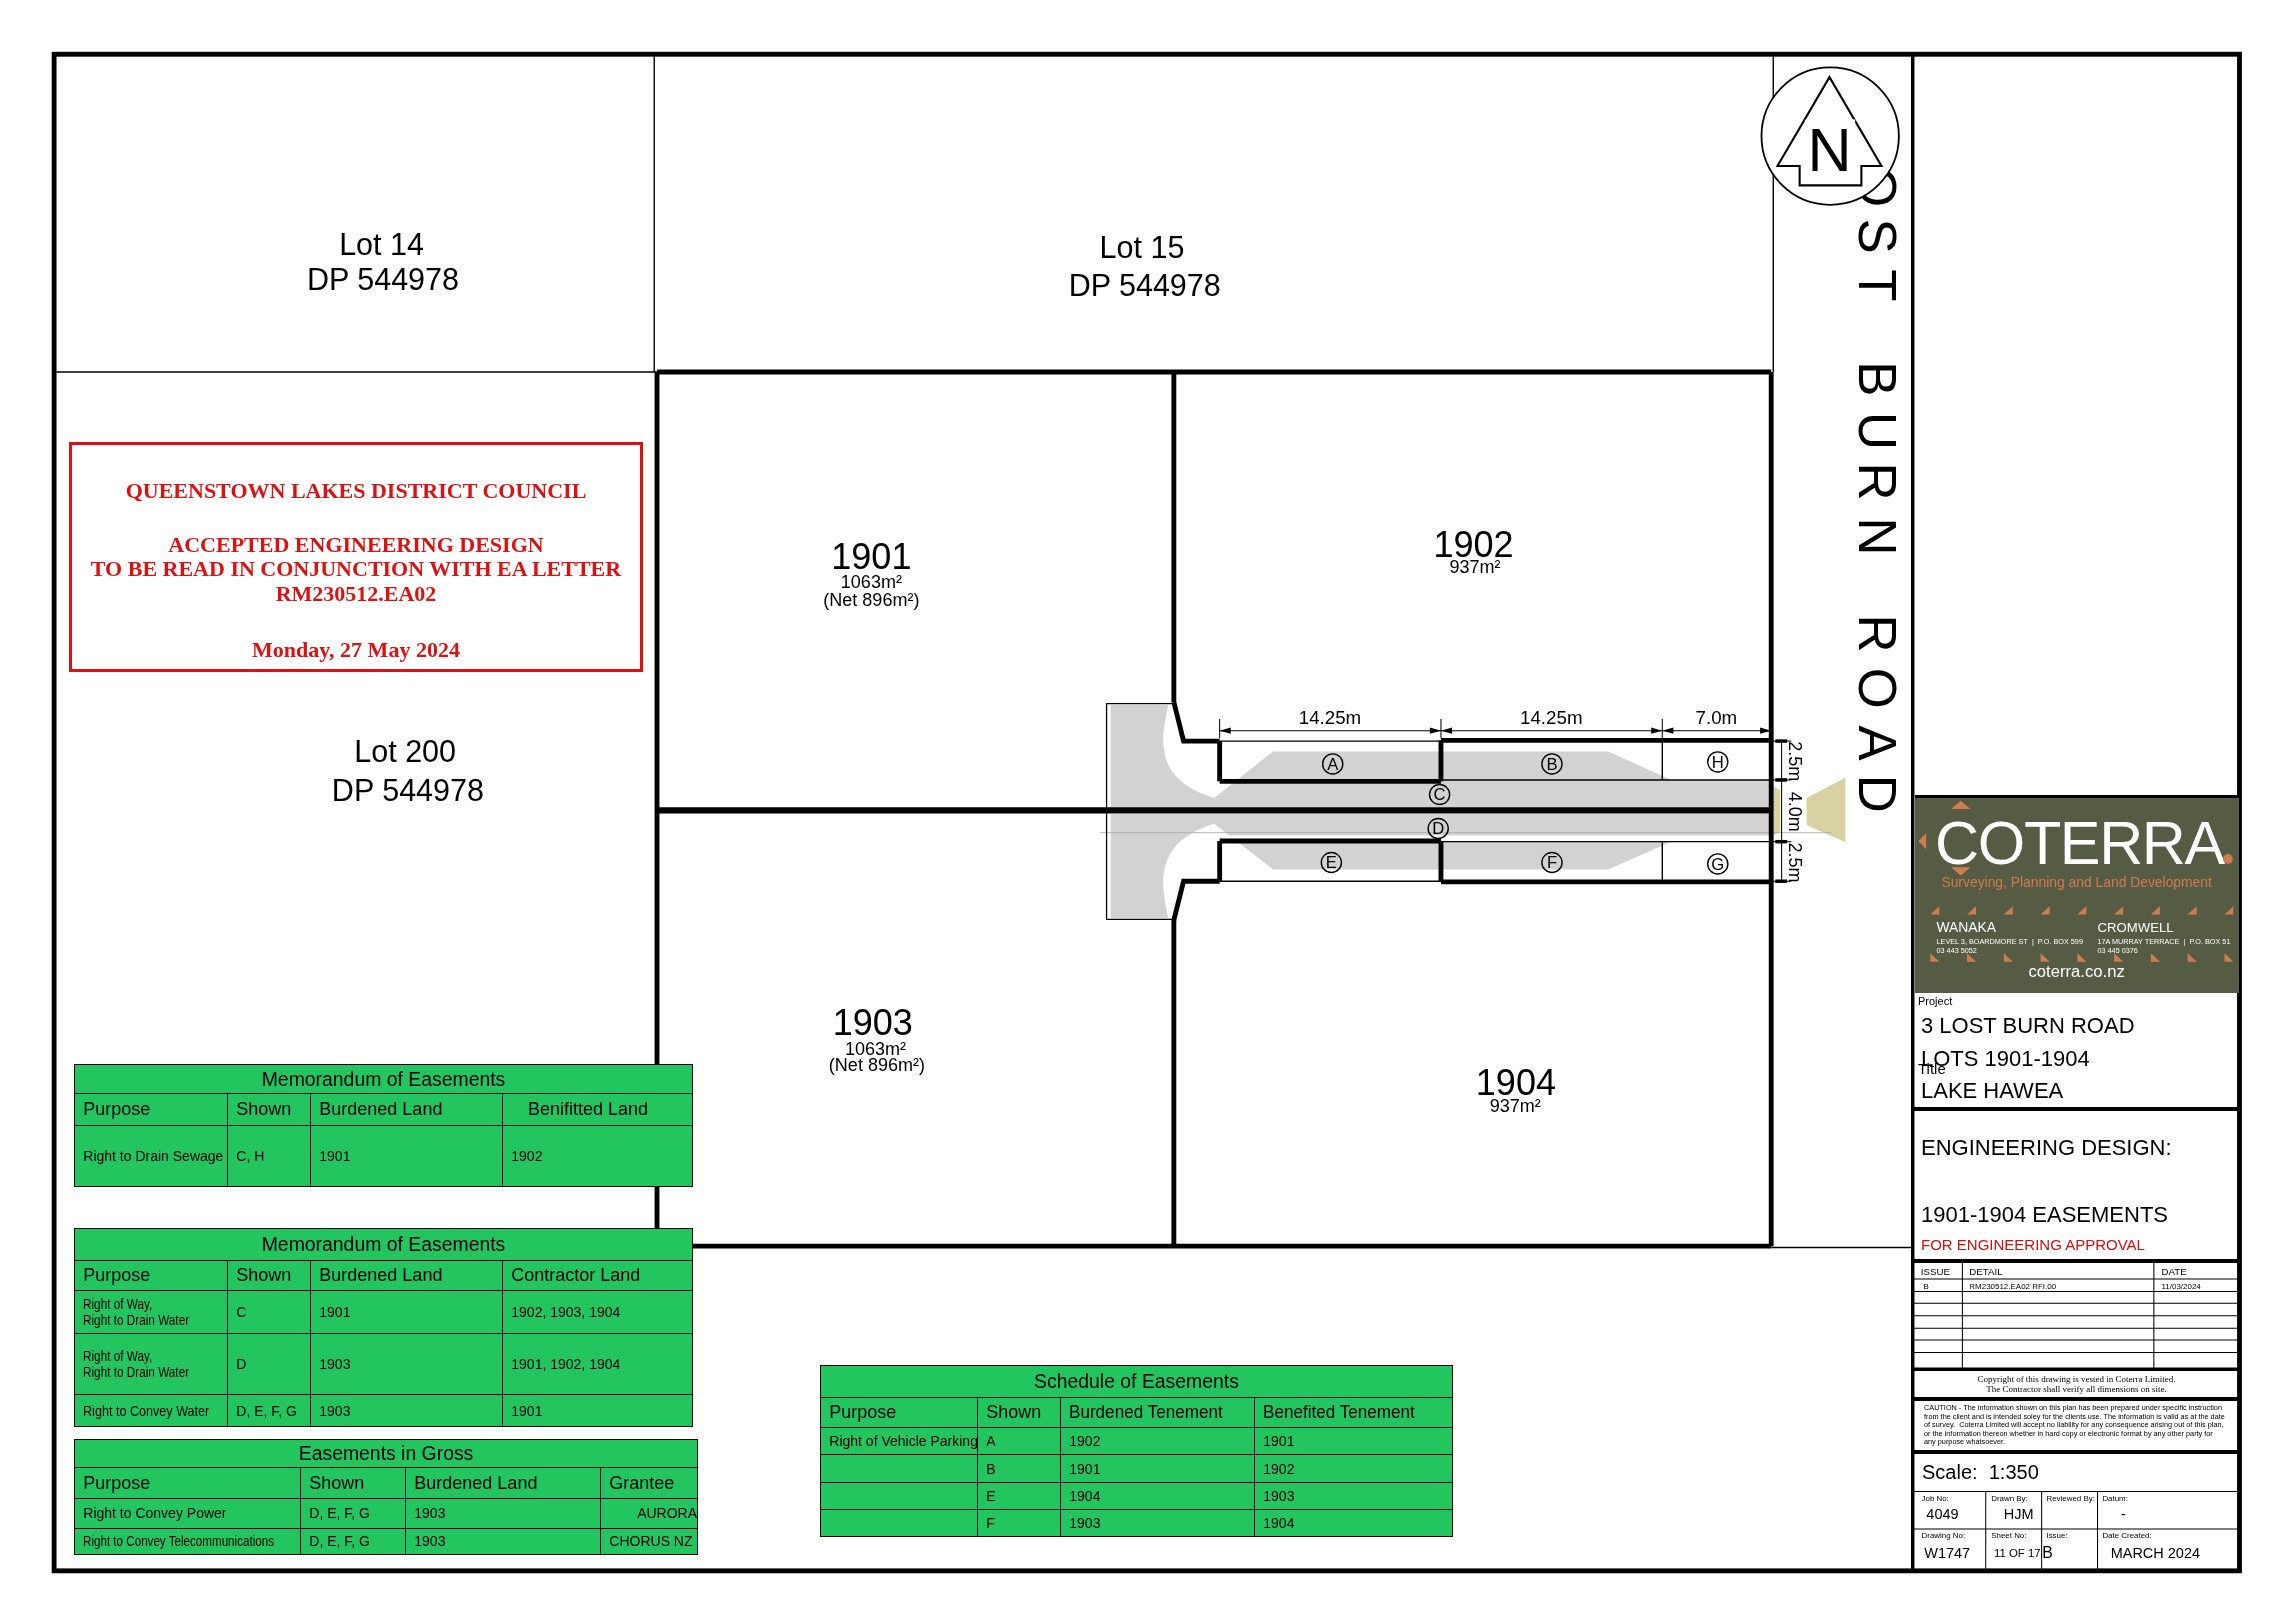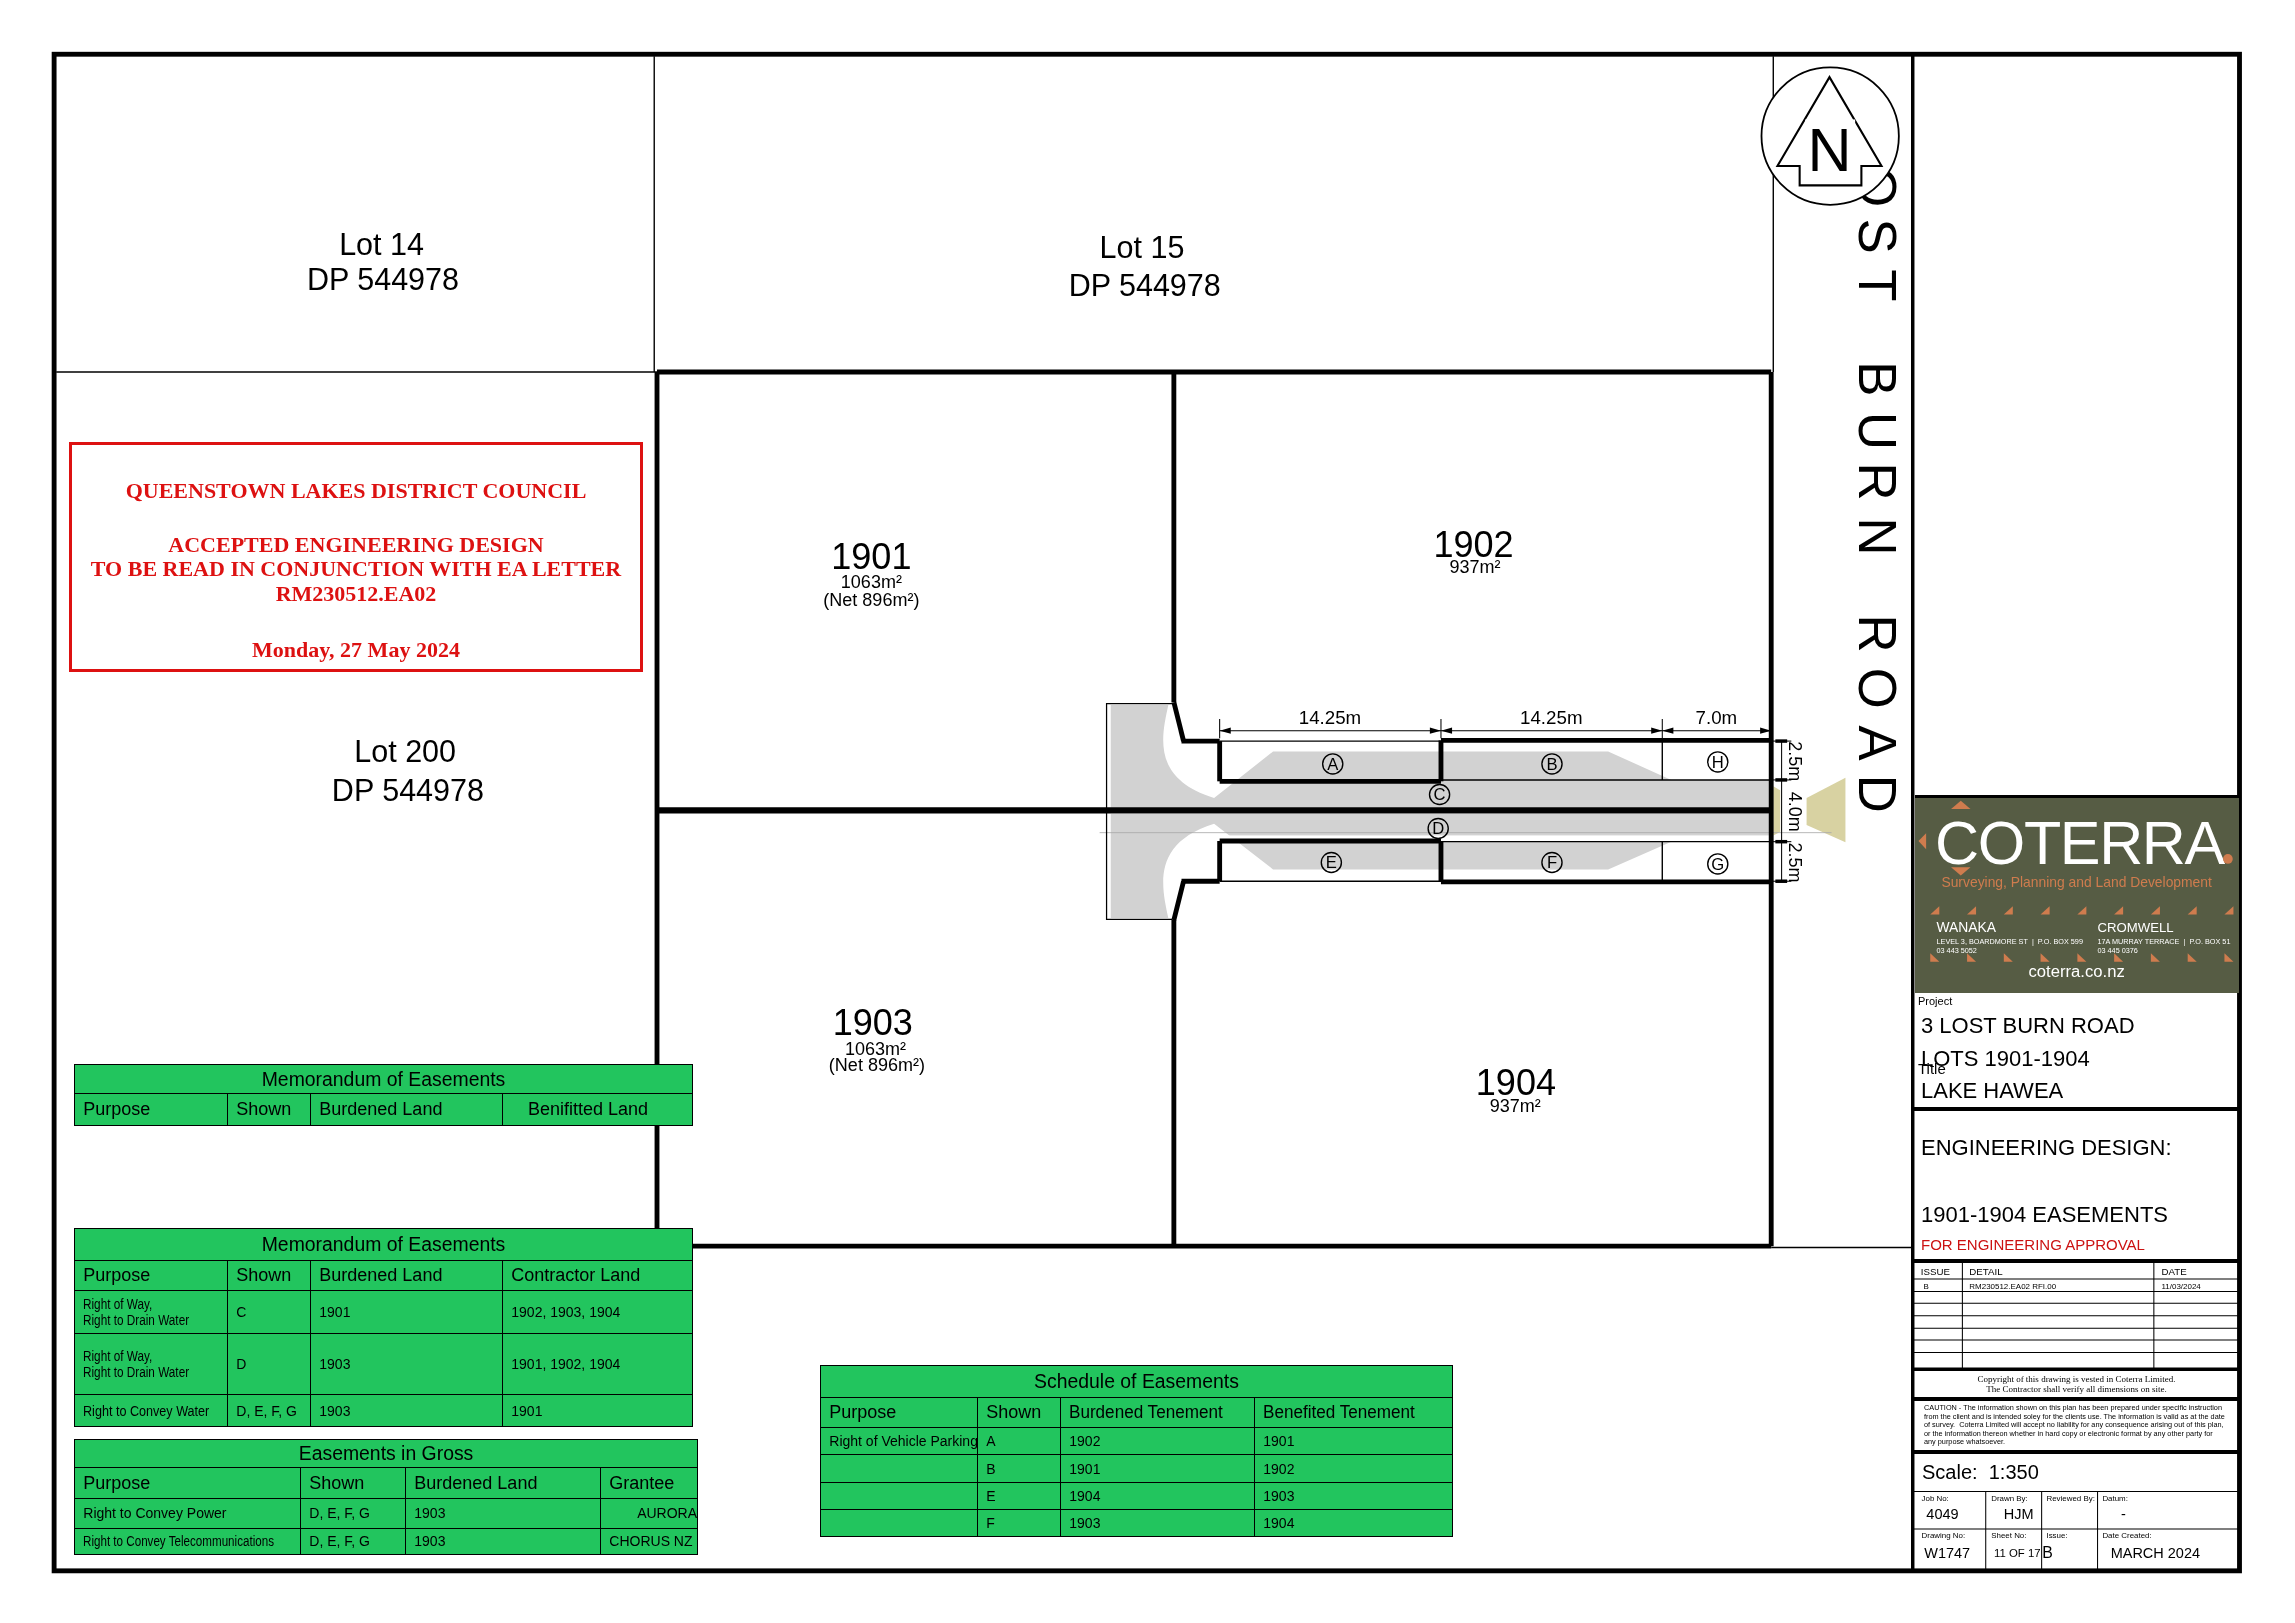--- a/index.html
+++ b/index.html
@@ -146,20 +146,26 @@
       <tbody>
         <tr>
           <td colspan="4" style="height:28px;text-align:center;font-size:19.4px;">Memorandum of Easements</td>
         </tr>
         <tr>
           <td style="height:31px;font-size:18px;padding-left:8.3px;">Purpose</td>
           <td style="height:31px;font-size:18px;padding-left:8.3px;">Shown</td>
           <td style="height:31px;font-size:18px;padding-left:8.3px;">Burdened Land</td>
           <td style="height:31px;font-size:18px;padding-left:25px;">Benifitted Land</td>
         </tr>
+        <tr>
+          <td style="height:60px;font-size:14px;padding-left:8.3px;">Right to Drain Sewage</td>
+          <td style="height:60px;font-size:14px;padding-left:8.3px;">C, H</td>
+          <td style="height:60px;font-size:14px;padding-left:8.3px;">1901</td>
+          <td style="height:60px;font-size:14px;padding-left:8.3px;">1902</td>
+        </tr>
       </tbody>
     </table>
   </div>
 <div class="abs" style="left:74px;top:1228px;">
     <table style="width:618px;">
       <colgroup>
         <col style="width:153px">
         <col style="width:83px">
         <col style="width:192px">
         <col style="width:190px">

